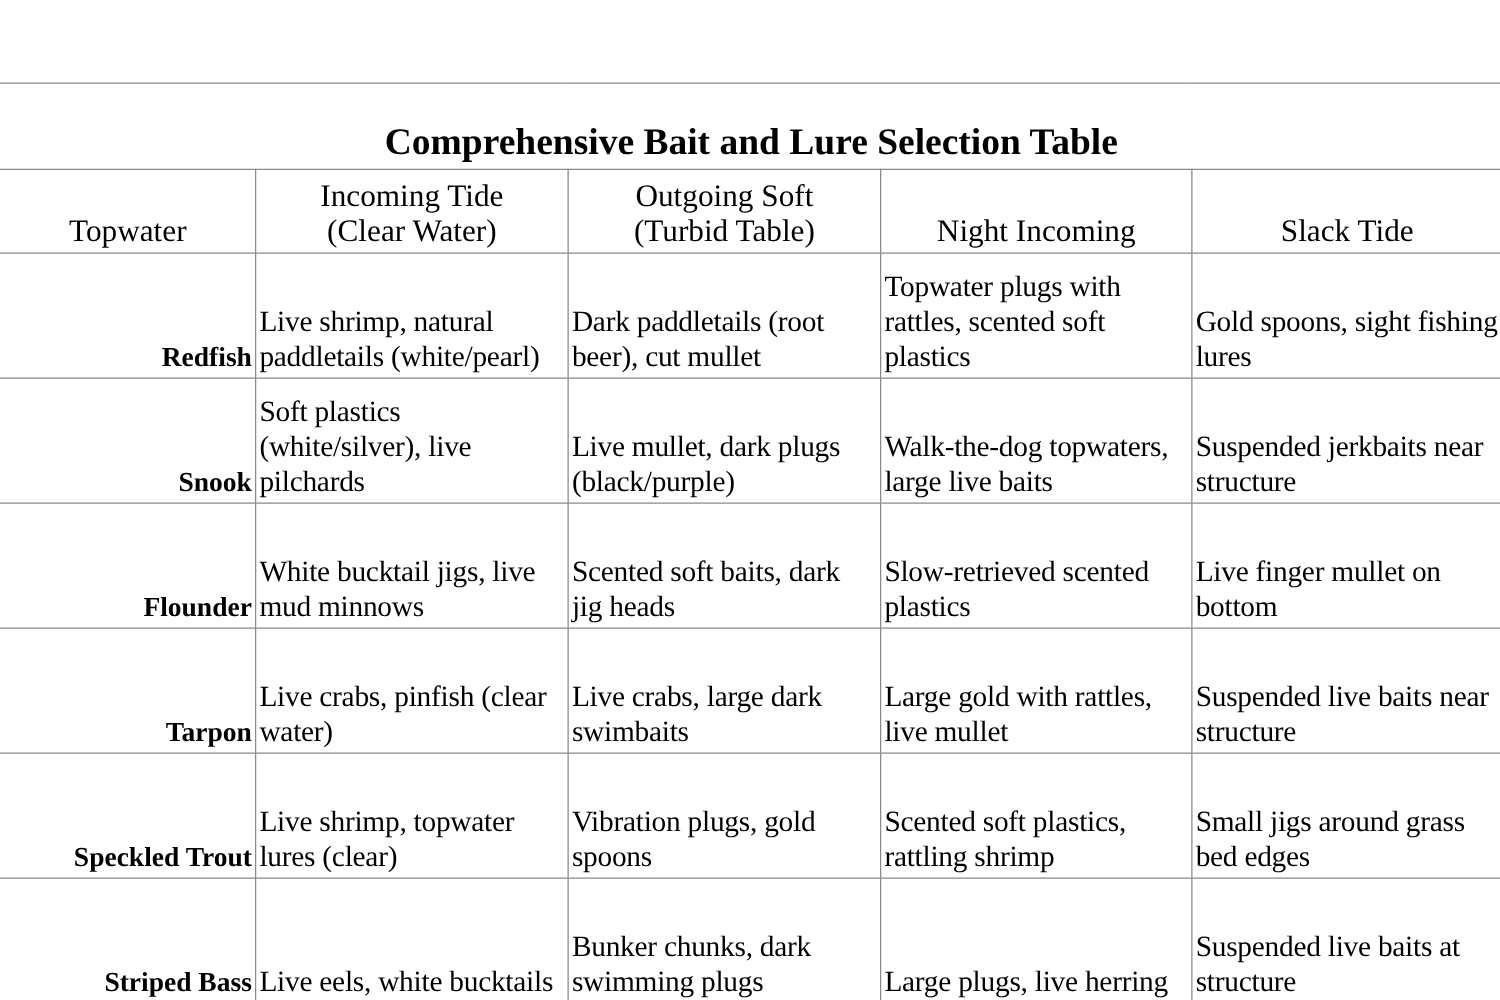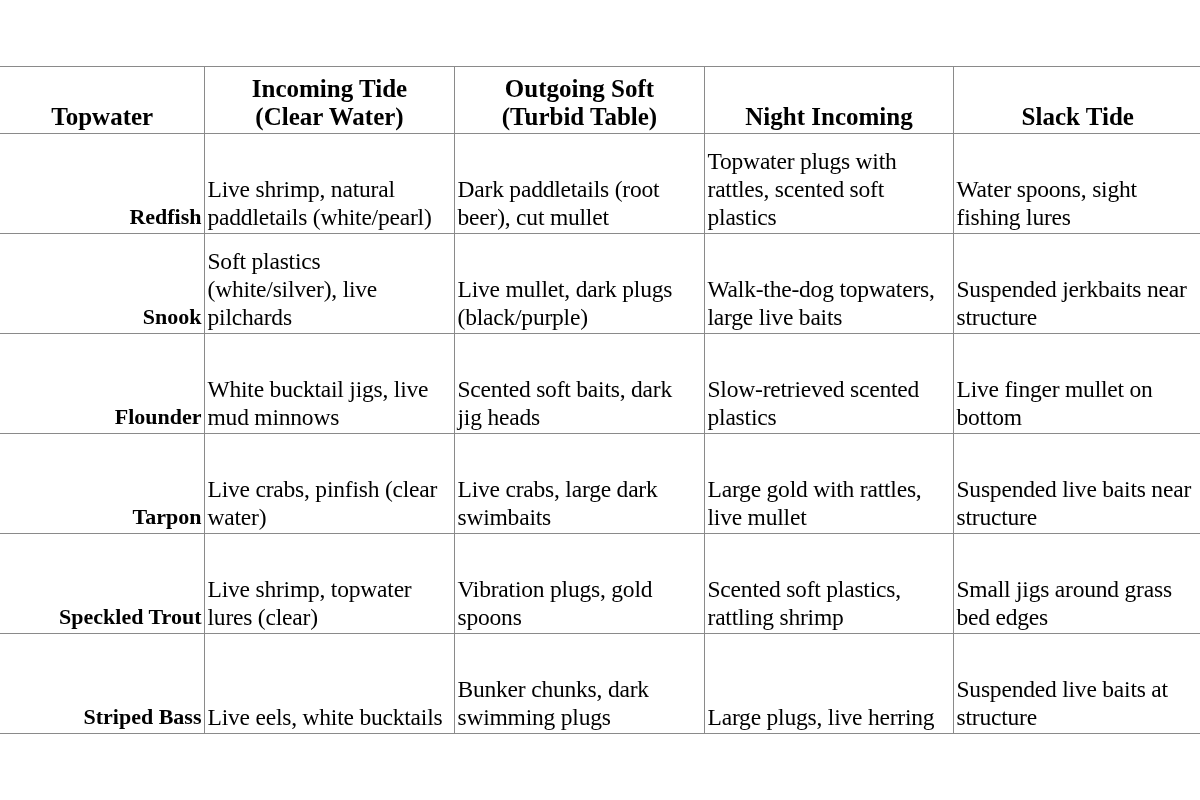--- a/index.html
+++ b/index.html
@@ -38,21 +38,21 @@
     text-align: center;
     font-weight: bold;
     font-size: 30px;
     padding-bottom: 4px !important;
     border-left: none !important;
     border-right: none !important;
   }
   .header-cell {
     height: 64px;
     text-align: center;
-    font-weight: bold;
+    font-weight: normal;
     font-size: 25px;
     line-height: 28px;
     padding-bottom: 2px !important;
   }
   .species-cell {
     font-weight: bold;
     font-size: 22px;
     line-height: 28px;
     height: 97px;
     white-space: nowrap;
@@ -74,20 +74,23 @@
   <table class="bait-table">
     <colgroup>
       <col style="width:204px">
       <col style="width:250px">
       <col style="width:250px">
       <col style="width:249px">
       <col style="width:248px">
     </colgroup>
     <thead>
       <tr>
+        <th colspan="5" class="title-cell">Comprehensive Bait and Lure Selection Table</th>
+      </tr>
+      <tr>
         <th class="header-cell first-col">
           <span>Topwater</span>
         </th>
         <th class="header-cell">
           <span>Incoming Tide</span><br>
           <span>(Clear Water)</span>
         </th>
         <th class="header-cell">
           <span>Outgoing Soft</span><br>
           <span>(Turbid Table)</span>
@@ -99,21 +102,21 @@
           <span>Slack Tide</span>
         </th>
       </tr>
     </thead>
     <tbody>
       <tr>
         <td class="species-cell first-col">Redfish</td>
         <td class="data-cell">Live shrimp, natural paddletails (white/pearl)</td>
         <td class="data-cell">Dark paddletails (root beer), cut mullet</td>
         <td class="data-cell">Topwater plugs with rattles, scented soft plastics</td>
-        <td class="data-cell last-col">Water spoons, sight fishing lures</td>
+        <td class="data-cell last-col">Gold spoons, sight fishing lures</td>
       </tr>
       <tr>
         <td class="species-cell first-col">Snook</td>
         <td class="data-cell">Soft plastics (white/silver), live pilchards</td>
         <td class="data-cell">Live mullet, dark plugs (black/purple)</td>
         <td class="data-cell">Walk-the-dog topwaters, large live baits</td>
         <td class="data-cell last-col">Suspended jerkbaits near structure</td>
       </tr>
       <tr>
         <td class="species-cell first-col">Flounder</td>

